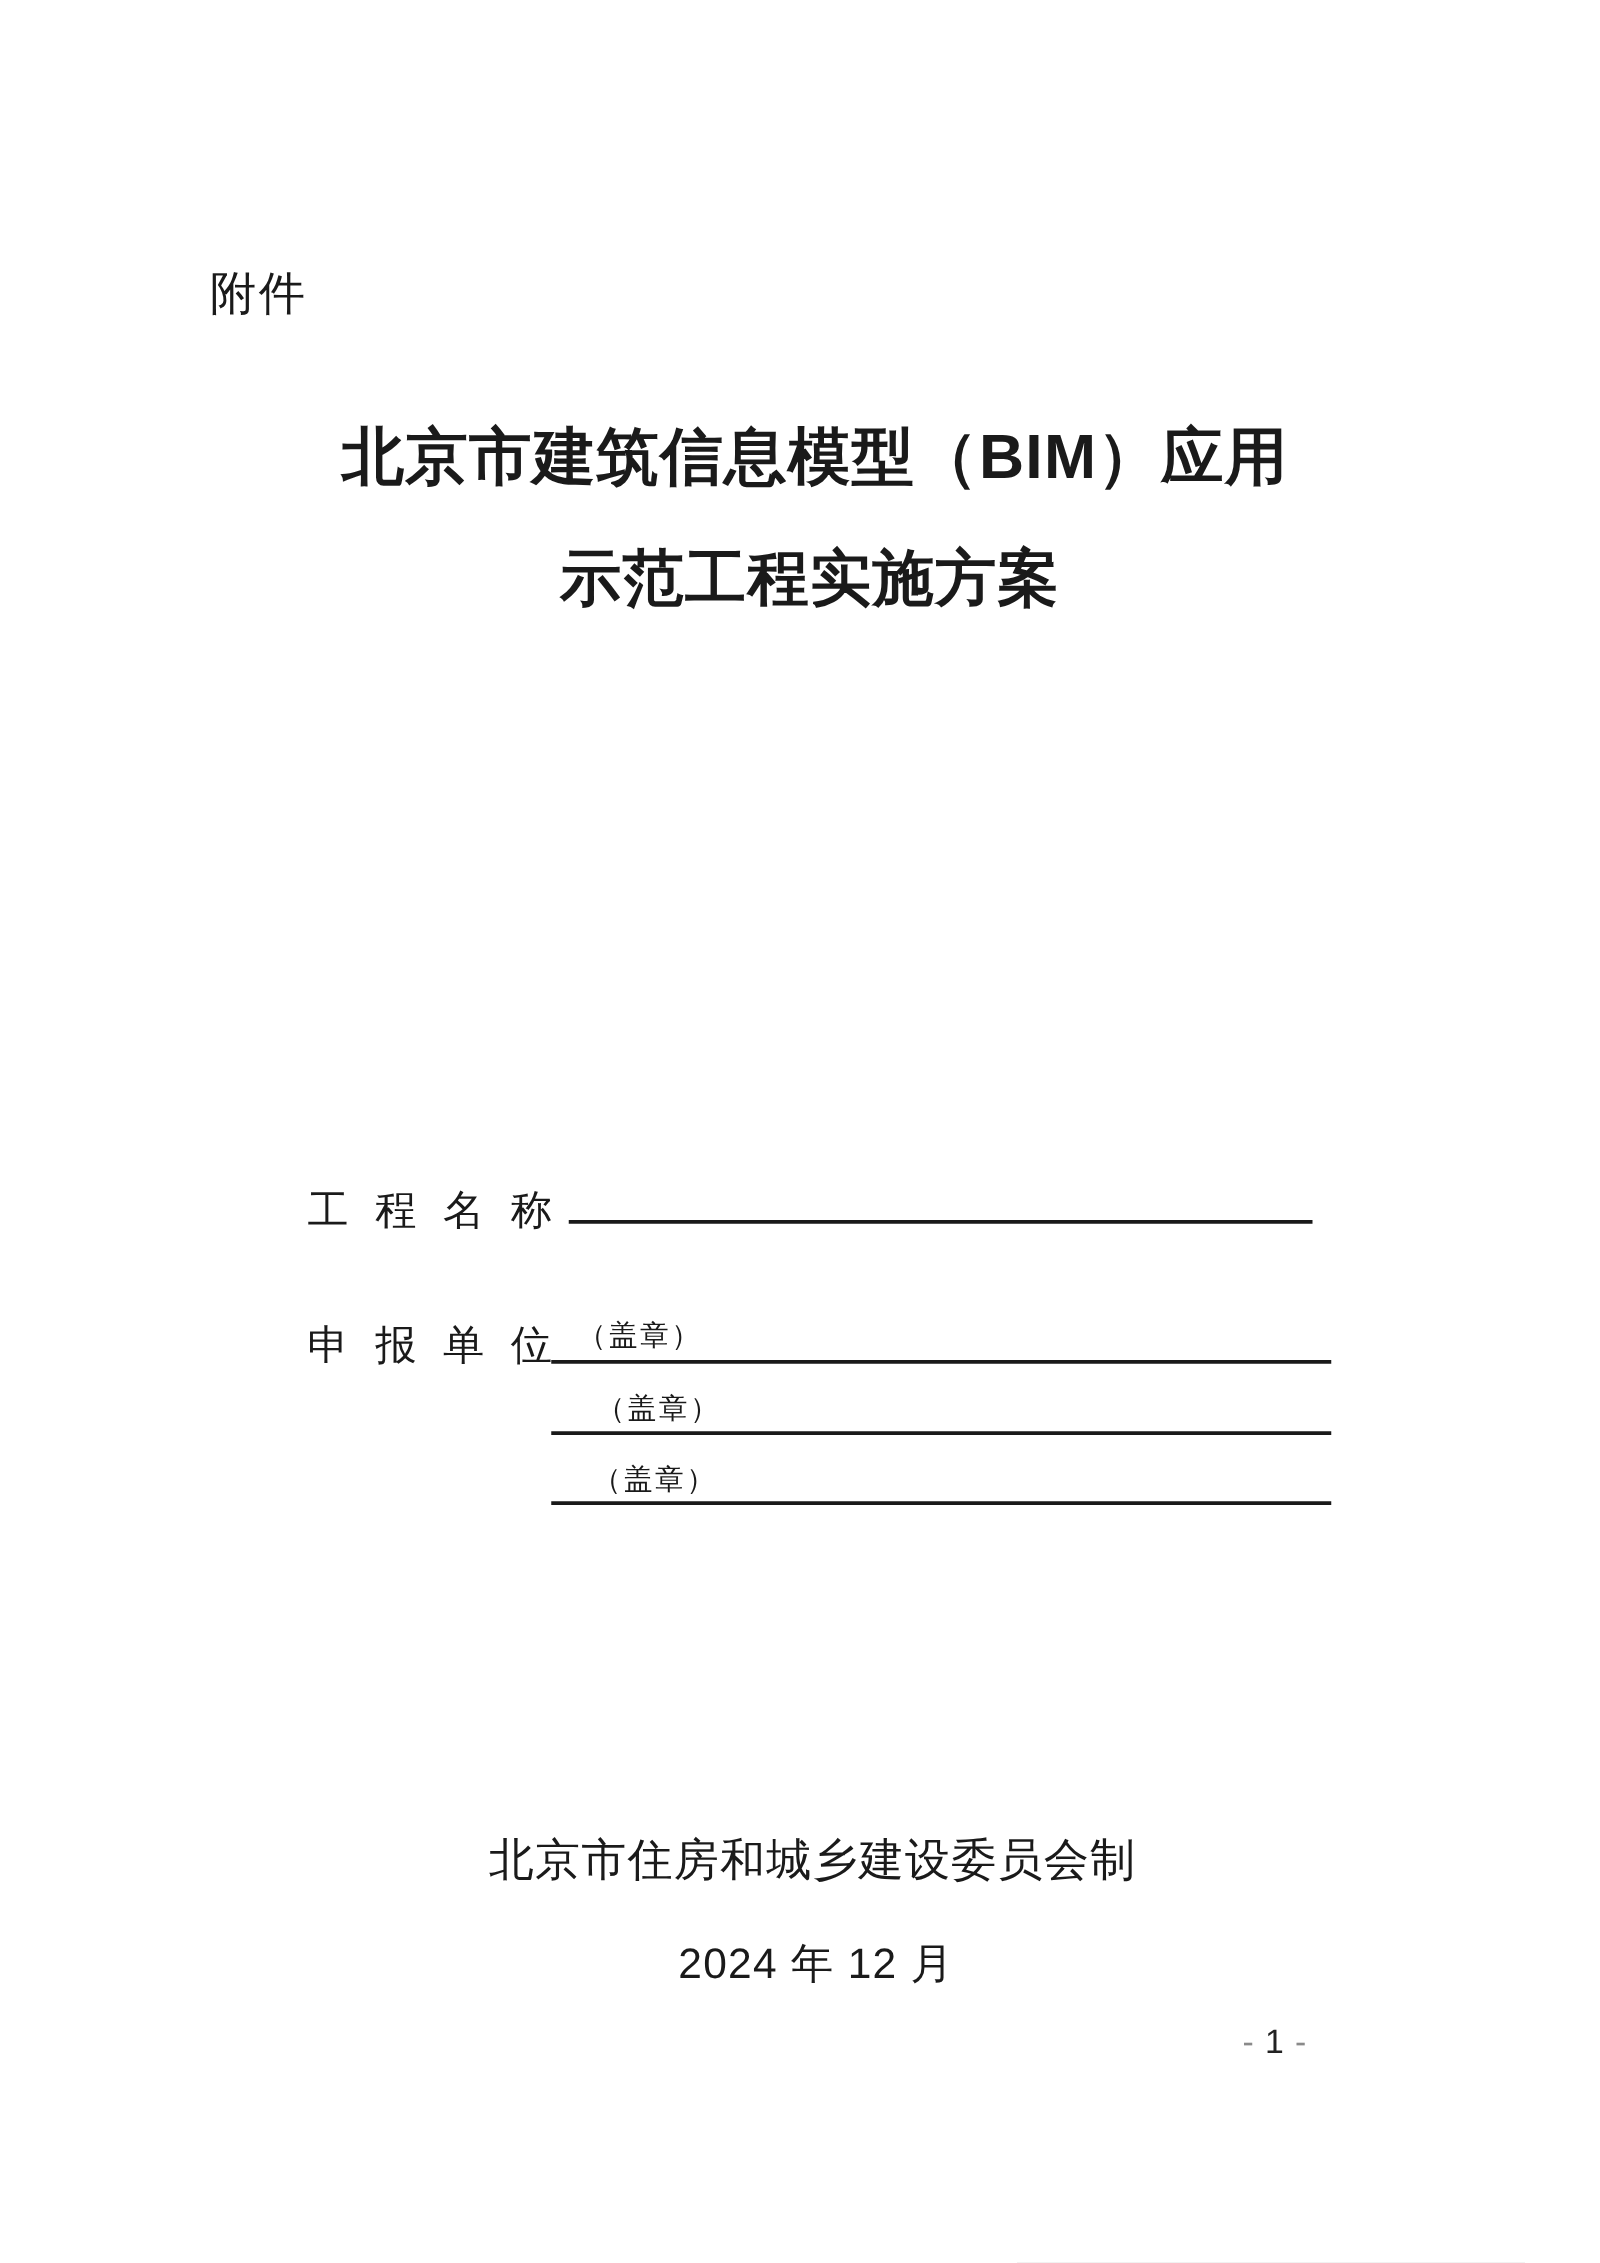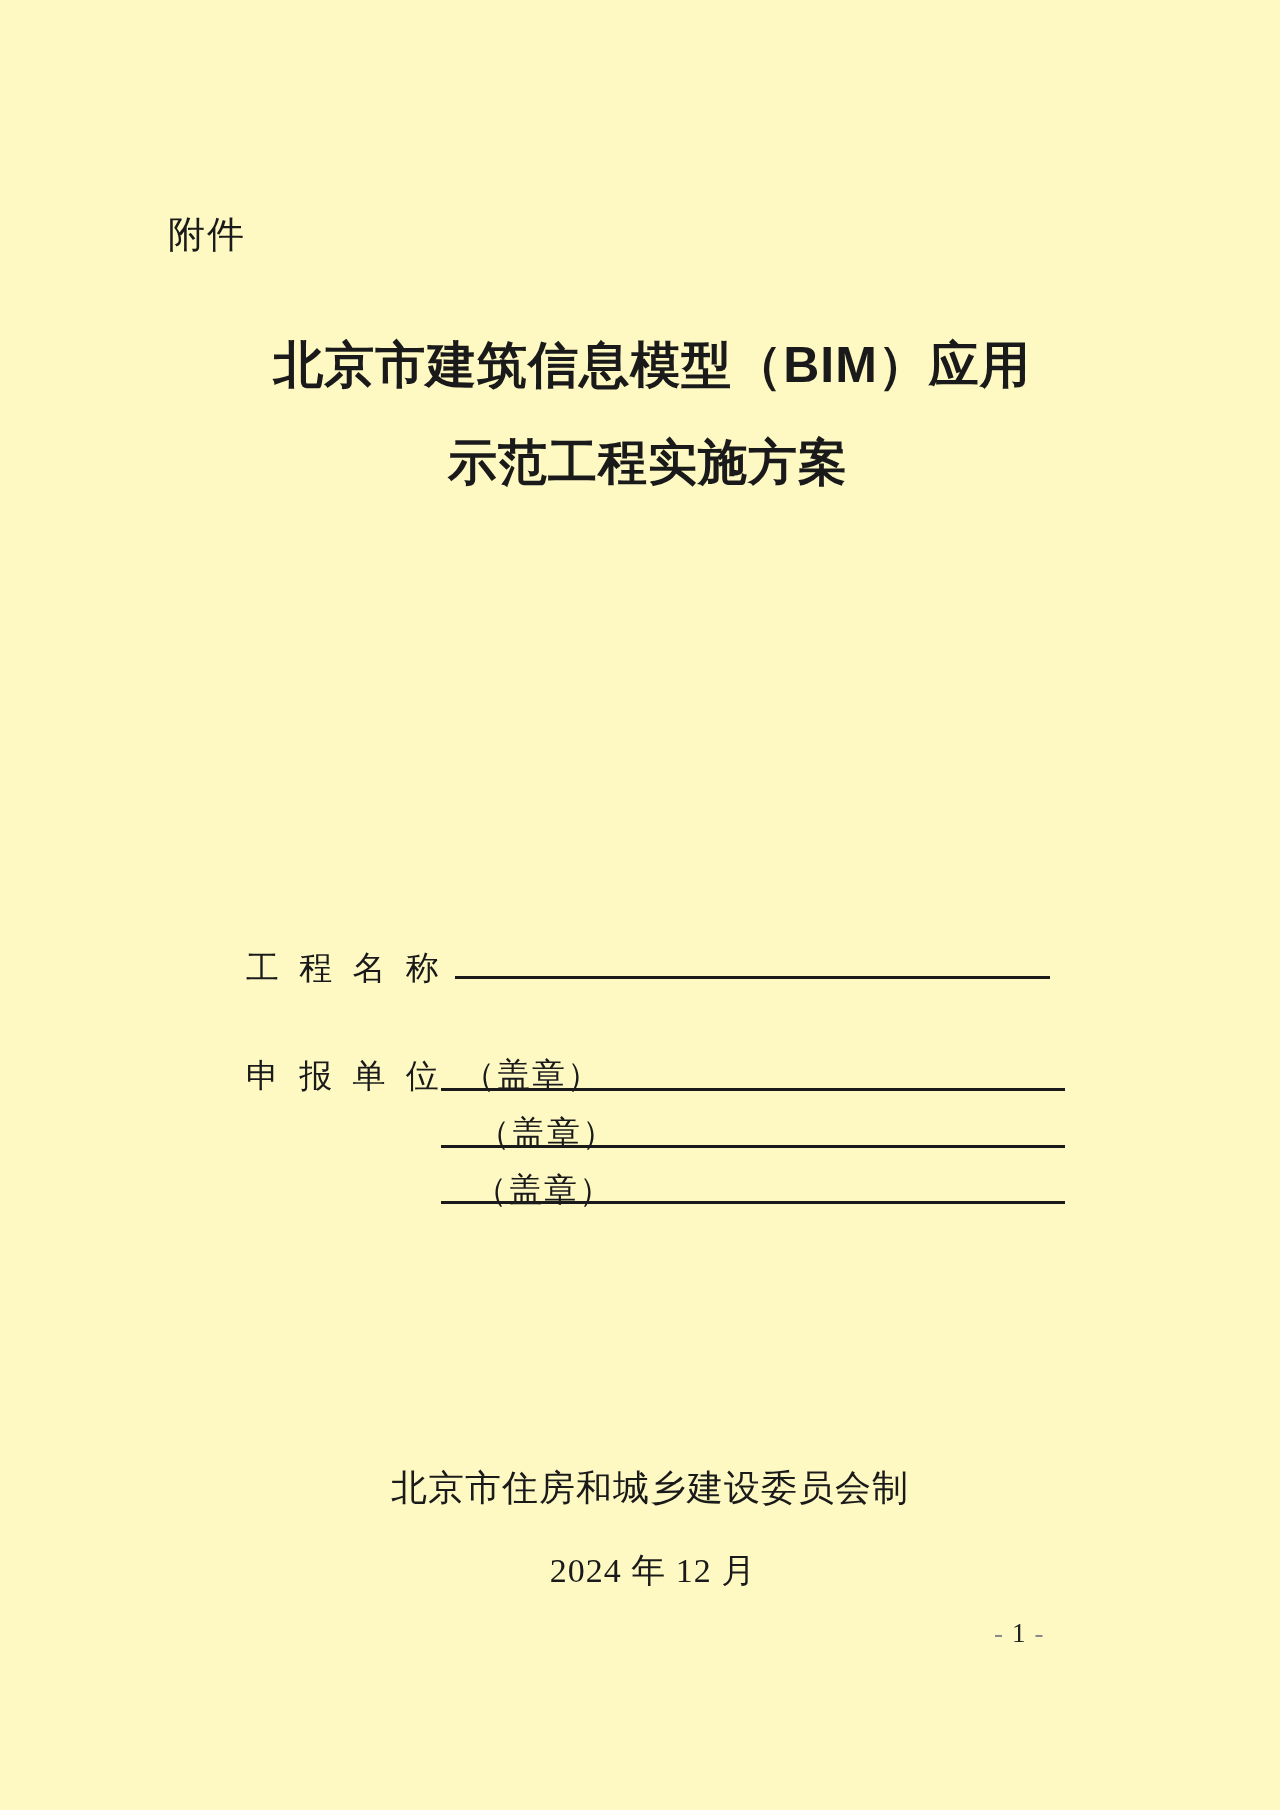--- a/index.html
+++ b/index.html
@@ -5,30 +5,30 @@
   html, body {
     margin: 0;
     padding: 0;
     background: #e8e8e8;
   }
   .page {
     position: relative;
     width: 1280px;
     height: 1810px;
     margin: 0 auto;
-    background: #fef9c3;
+    background: #ffffff;
     overflow: hidden;
     color: #1a1a1a;
   }
   
   .hei {
     font-family: "Liberation Sans", "DejaVu Sans", sans-serif;
   }
   .song {
-    font-family: Liberation Serif, serif;
+    font-family: Liberation Sans, sans-serif;
   }
   
   .attachment-label {
     position: absolute;
     left: 168px;
     top: 210px;
     font-size: 37px;
     font-weight: 500;
     letter-spacing: 2px;
   }
@@ -58,21 +58,21 @@
     position: absolute;
     left: 246px;
     font-size: 33px;
     letter-spacing: 6px;
     white-space: nowrap;
   }
   .label-project { top: 946px; }
   .label-applicant { top: 1054px; }
   .seal-note {
     position: absolute;
-    font-size: 33px;
+    font-size: 23px;
     letter-spacing: 2px;
     white-space: nowrap;
   }
   .seal-1 { left: 462px; top: 1053px; }
   .seal-2 { left: 477px; top: 1111px; }
   .seal-3 { left: 474px; top: 1168px; }
   .blank-line {
     position: absolute;
     height: 2.5px;
     background: #1a1a1a;

